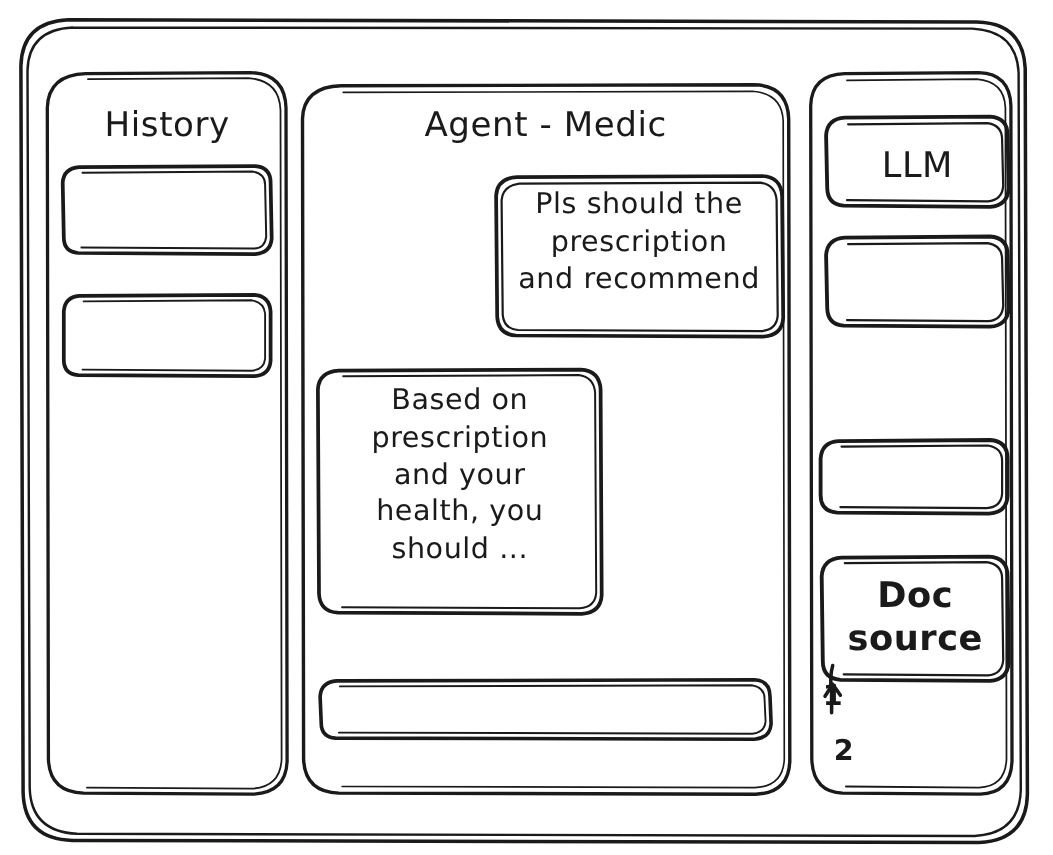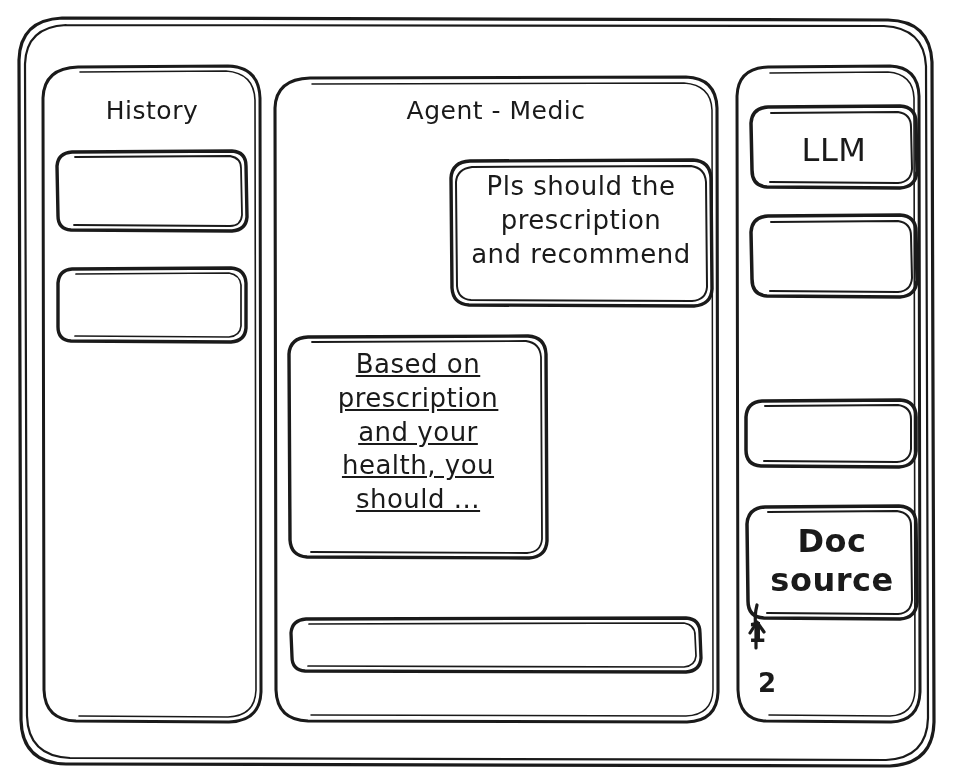--- a/index.html
+++ b/index.html
@@ -46,21 +46,21 @@
     text-align: center;
     font-family: "DejaVu Sans", sans-serif;
     color: #1a1a1a;
     letter-spacing: 0.5px;
     white-space: pre-line;
     line-height: 1.22;
     user-select: none;
   }
 
   .panel-title {
-    font-size: 25px;
+    font-size: 31px;
     font-weight: 400;
   }
 
   .bubble-text {
     font-size: 26px;
     font-weight: 400;
     line-height: 1.3;
   }
 
   .tool-label {
@@ -89,21 +89,21 @@
   #history-item-1    { left: 58px;  top: 151px; width: 188px; height: 80px; }
   #history-item-2    { left: 58px;  top: 268px; width: 188px; height: 74px; }
 
   #main-panel        { left: 276px; top: 76px;  width: 440px; height: 646px; }
   #main-title        { left: 276px; top: 96px;  width: 440px; }
 
   #user-bubble       { left: 452px; top: 160px; width: 258px; height: 146px; }
   #user-bubble-text  { left: 456px; top: 170px; width: 250px; }
 
   #agent-bubble      { left: 290px; top: 336px; width: 256px; height: 222px; }
-  #agent-bubble-text { left: 294px; top: 348px; width: 248px; text-decoration: underline; }
+  #agent-bubble-text { left: 294px; top: 348px; width: 248px; }
 
   #composer          { left: 292px; top: 618px; width: 408px; height: 55px; }
 
   #tools-panel       { left: 738px; top: 66px;  width: 180px; height: 656px; }
   #tool-llm          { left: 752px; top: 106px; width: 164px; height: 82px; }
   #tool-llm-label    { left: 752px; top: 131px; width: 164px; }
   #tool-ocr          { left: 752px; top: 215px; width: 164px; height: 82px; }
   #tool-ocr-label    { left: 752px; top: 240px; width: 164px; }
   #tool-params       { left: 746px; top: 400px; width: 170px; height: 68px; }
   #tool-params-label { left: 746px; top: 414px; width: 170px; }

